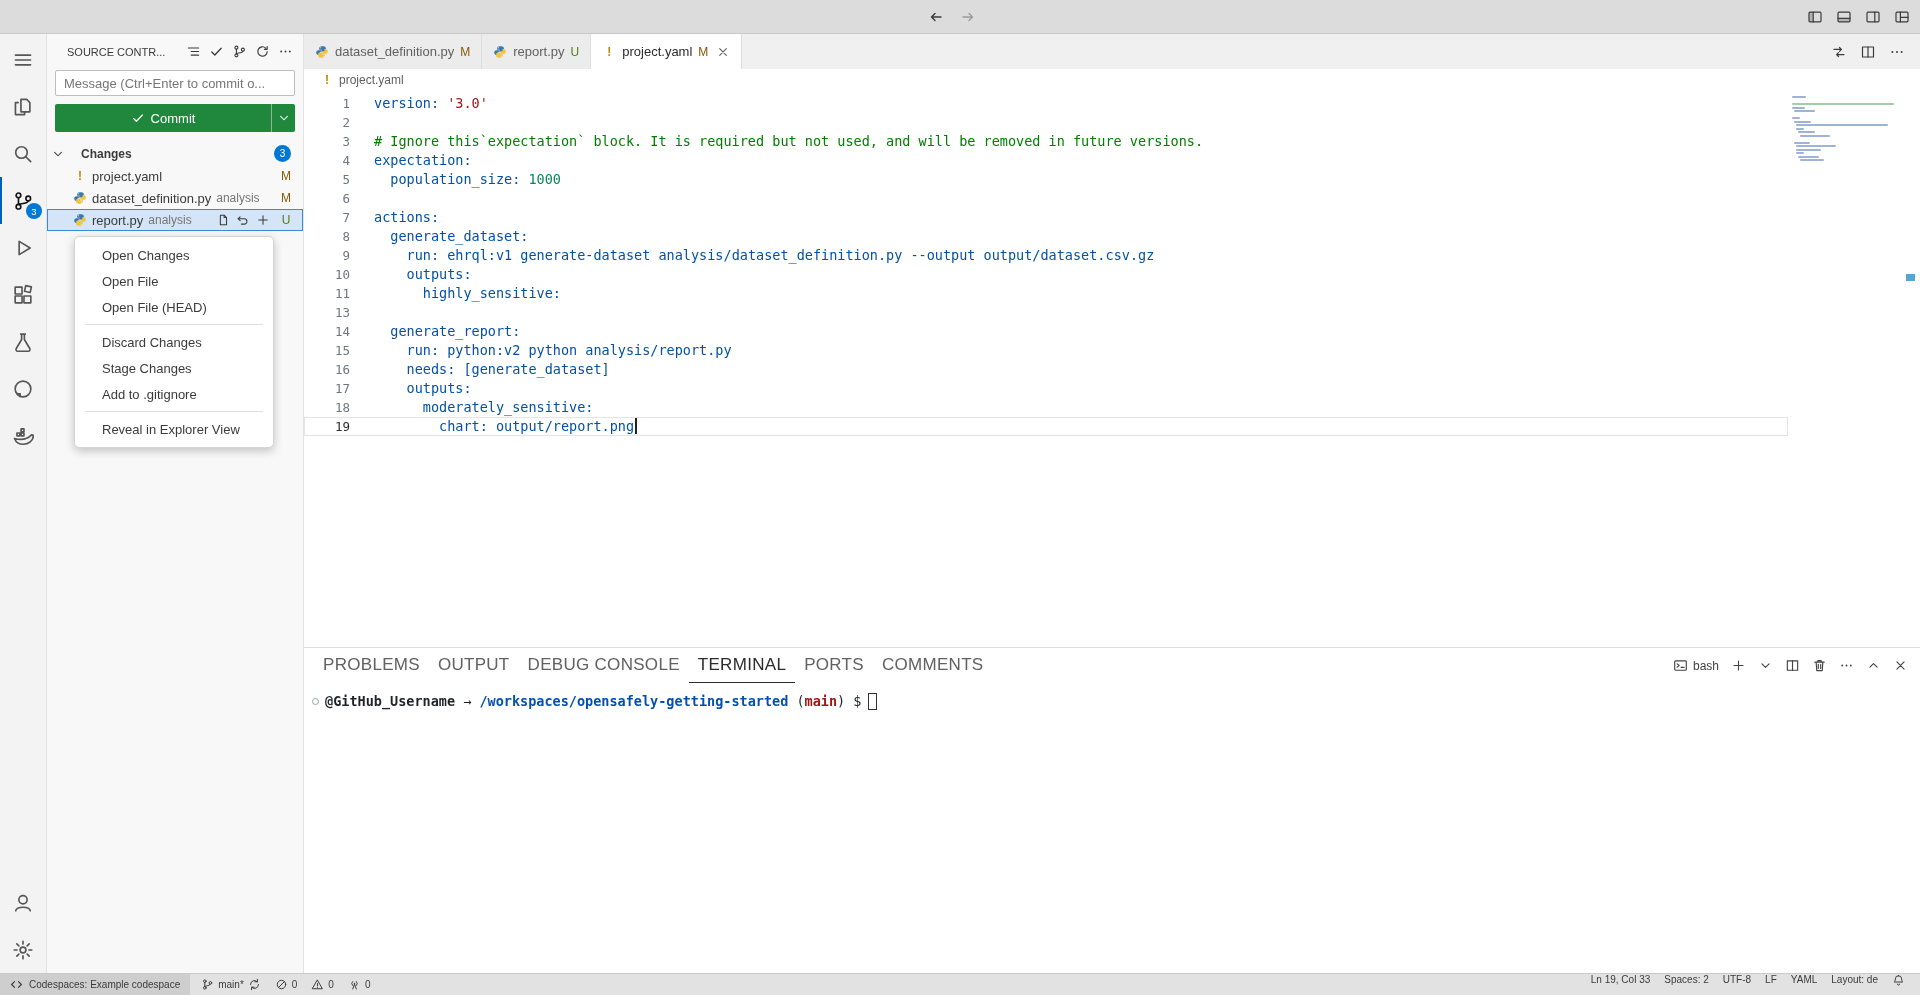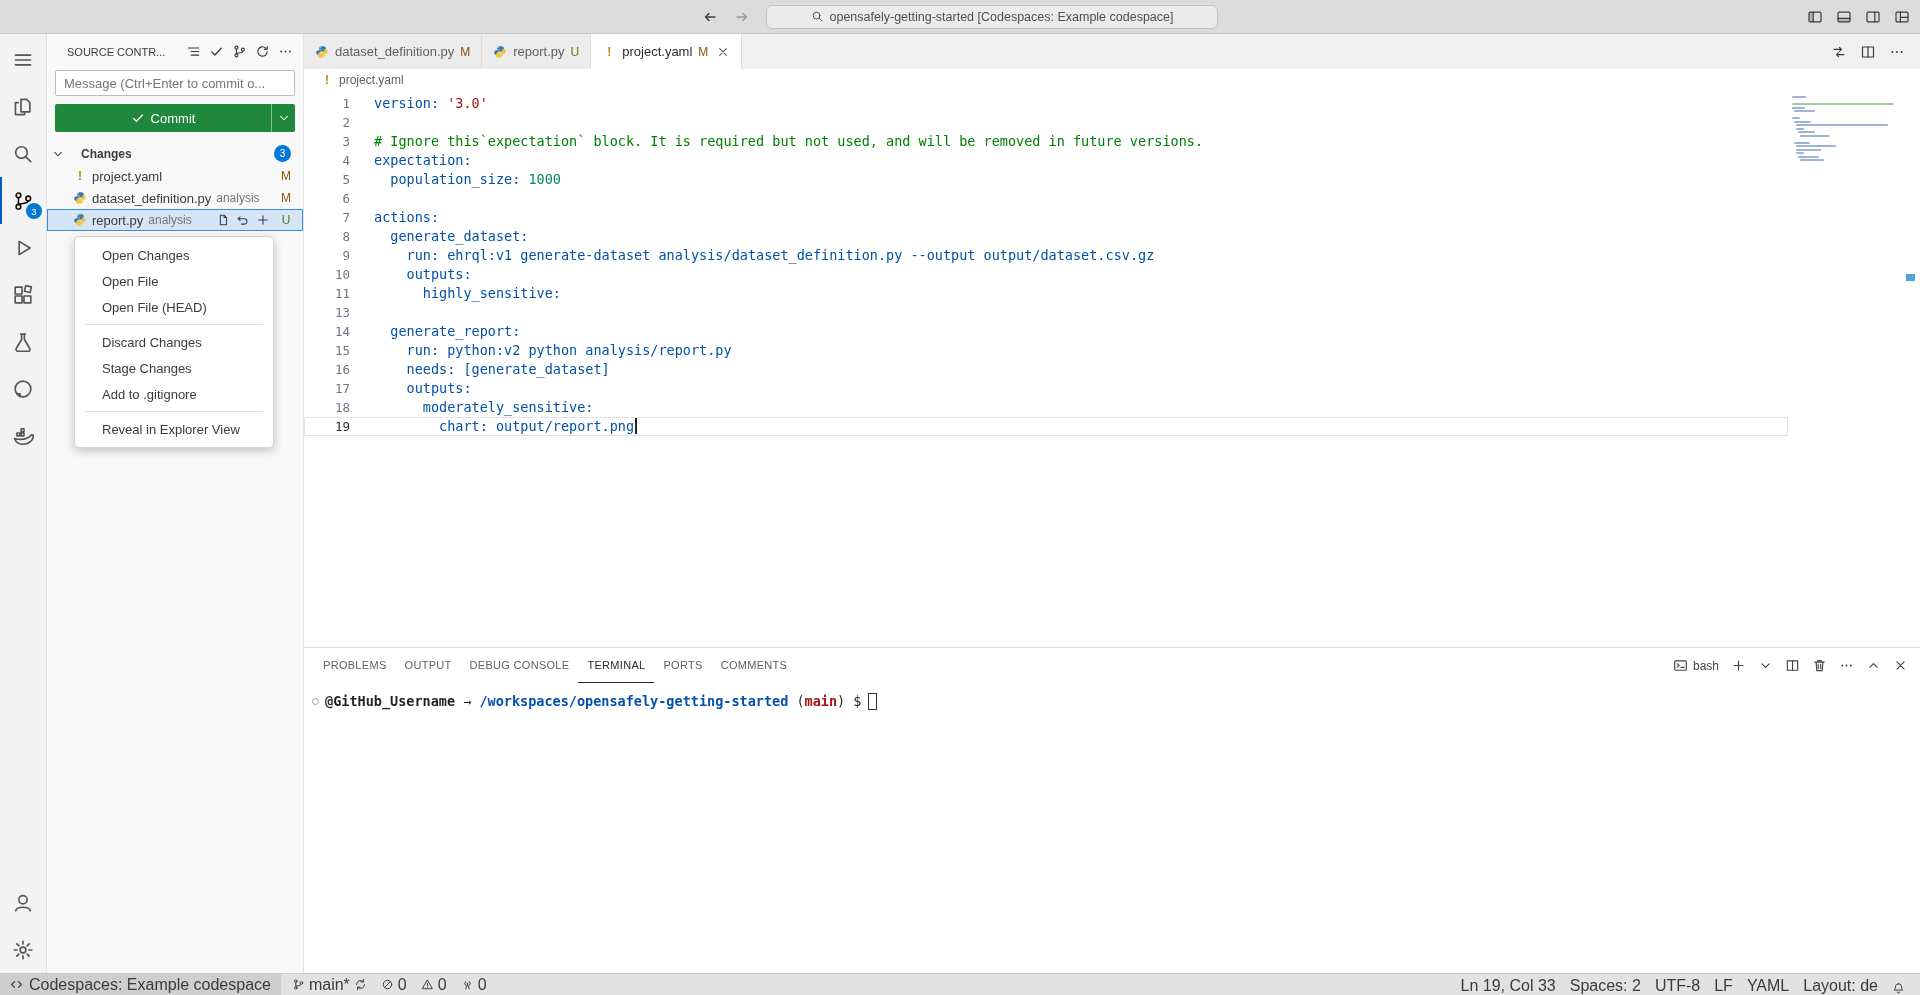--- a/index.html
+++ b/index.html
@@ -75,68 +75,59 @@
 .code-line .lc{padding-left:24px}
 .code-line.current{outline:1px solid #e4e4e4;outline-offset:-1px;width:calc(100% - 132px)}
 .tk-key{color:#0451a5}.tk-val{color:#0451a5}.tk-str{color:#a31515}.tk-num{color:#098658}.tk-com{color:#008000}.tk-pln{color:#383838}
 .caret{display:inline-block;width:1.5px;height:16px;background:#222;vertical-align:-3px;margin-left:1px}
 .minimap{position:absolute;top:5px;right:22px;width:106px;cursor:pointer}
 .mm-line{height:2px;margin-bottom:1.5px;border-radius:1px;opacity:.55}
 .overview-tick{position:absolute;right:5px;top:183px;width:9px;height:7px;background:#3f9cd6;opacity:.9}
 
 .panel{height:326px;flex:none;border-top:1px solid #dcdcdc;display:flex;flex-direction:column;background:#fff}
 .panel-header{height:35px;flex:none;display:flex;align-items:stretch;padding:0 12px 0 10px}
-.p-tab{display:flex;align-items:center;padding:0 9px;font-size:11px;letter-spacing:.3px;color:#616161;cursor:pointer;border-bottom:1px solid transparent}
+.p-tab{display:flex;align-items:center;padding:0 9px;font-size:17px;letter-spacing:.3px;color:#616161;cursor:pointer;border-bottom:1px solid transparent}
 .p-tab.active{color:#2b2b2b;border-bottom-color:#2b2b2b}
 .panel-right{margin-left:auto;display:flex;align-items:center;gap:12px;color:#424242}
 .panel-right svg{width:15px;height:15px}
 .p-shell{display:flex;align-items:center;gap:5px;font-size:12px;cursor:pointer}
 .terminal{flex:1;padding-top:9px;font-family:"DejaVu Sans Mono","Liberation Mono",monospace;font-size:13.5px;position:relative}
 .term-line{padding-left:21px;line-height:19px;white-space:pre;display:flex;align-items:center}
 .term-deco{position:absolute;left:8px;top:15px;width:7px;height:7px;border:1px solid #9aa2ac;border-radius:50%}
 .t-user{color:#1f2328;font-weight:700}
 .t-pln{color:#1f2328}
 .t-path{color:#0550ae;font-weight:700}
 .t-branch{color:#a31515;font-weight:700}
 .term-cursor{display:inline-block;width:9px;height:17px;border:1.2px solid #333;margin-left:7px}
 
-.statusbar{height:22px;flex:none;background:#e2e2e2;border-top:1px solid #cacaca;display:flex;align-items:stretch;font-size:16px;color:#3b3b3b}
+.statusbar{height:22px;flex:none;background:#e2e2e2;border-top:1px solid #cacaca;display:flex;align-items:stretch;font-size:10px;color:#3b3b3b}
 .sb-remote{background:#cecece;display:flex;align-items:center;gap:6px;padding:0 10px;cursor:pointer}
 .sb-remote svg{width:13px;height:13px}
 .sb-left{display:flex;align-items:center;padding-left:4px}
 .sb-item{display:flex;align-items:center;gap:4px;padding:0 7px;cursor:pointer}
 .sb-item svg{width:13px;height:13px}
-.sb-right{margin-left:auto;display:flex;align-items:flex-end;padding-right:8px}
+.sb-right{margin-left:auto;display:flex;align-items:flex-start;padding-right:8px}
 </style>
 </head>
 <body>
 
 <div id="app">
 
   <div class="titlebar">
     <div class="tb-nav">
       <span class="icon tb-arrow">
           <svg viewBox="0 0 16 16" fill="none" stroke="currentColor" stroke-width="1.4" stroke-linecap="round" stroke-linejoin="round">
             <path d="M13 8H3.5M7 4.5L3.5 8 7 11.5"></path>
           </svg>
         </span>
       <span class="icon tb-arrow fwd">
           <svg viewBox="0 0 16 16" fill="none" stroke="currentColor" stroke-width="1.4" stroke-linecap="round" stroke-linejoin="round">
             <path d="M3 8h9.5M9 4.5L12.5 8 9 11.5"></path>
           </svg>
         </span>
-    </div>
-    <div class="command-center">
-      <span class="icon">
-          <svg viewBox="0 0 16 16" fill="none" stroke="currentColor" stroke-width="1.2" stroke-linecap="round" stroke-linejoin="round">
-            <circle cx="6.9" cy="6.9" r="4.2"></circle>
-            <path d="M10 10l3.6 3.6"></path>
-          </svg>
-        </span>
-      <span>opensafely-getting-started [Codespaces: Example codespace]</span>
     </div>
     <div class="tb-right" id="tb-right">
         <span class="icon">
           <svg viewBox="0 0 16 16" fill="none" stroke="currentColor" stroke-width="1.2" stroke-linecap="round" stroke-linejoin="round">
             <rect x="2" y="3.2" width="12" height="9.6" rx="1"></rect>
             <path d="M6.2 3.2v9.6"></path>
             <rect x="2" y="3.2" width="4.2" height="9.6" fill="currentColor" opacity=".25" stroke="none"></rect>
           </svg>
         </span>
         <span class="icon">

